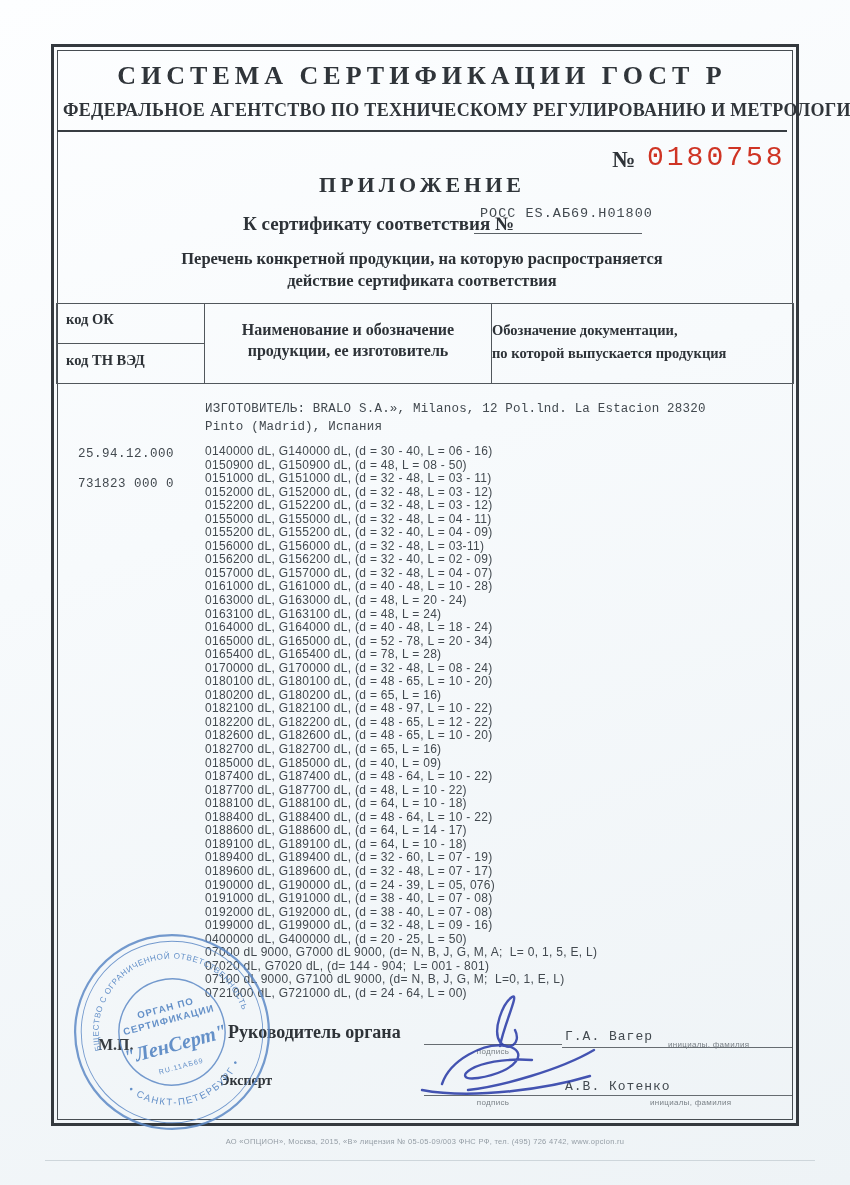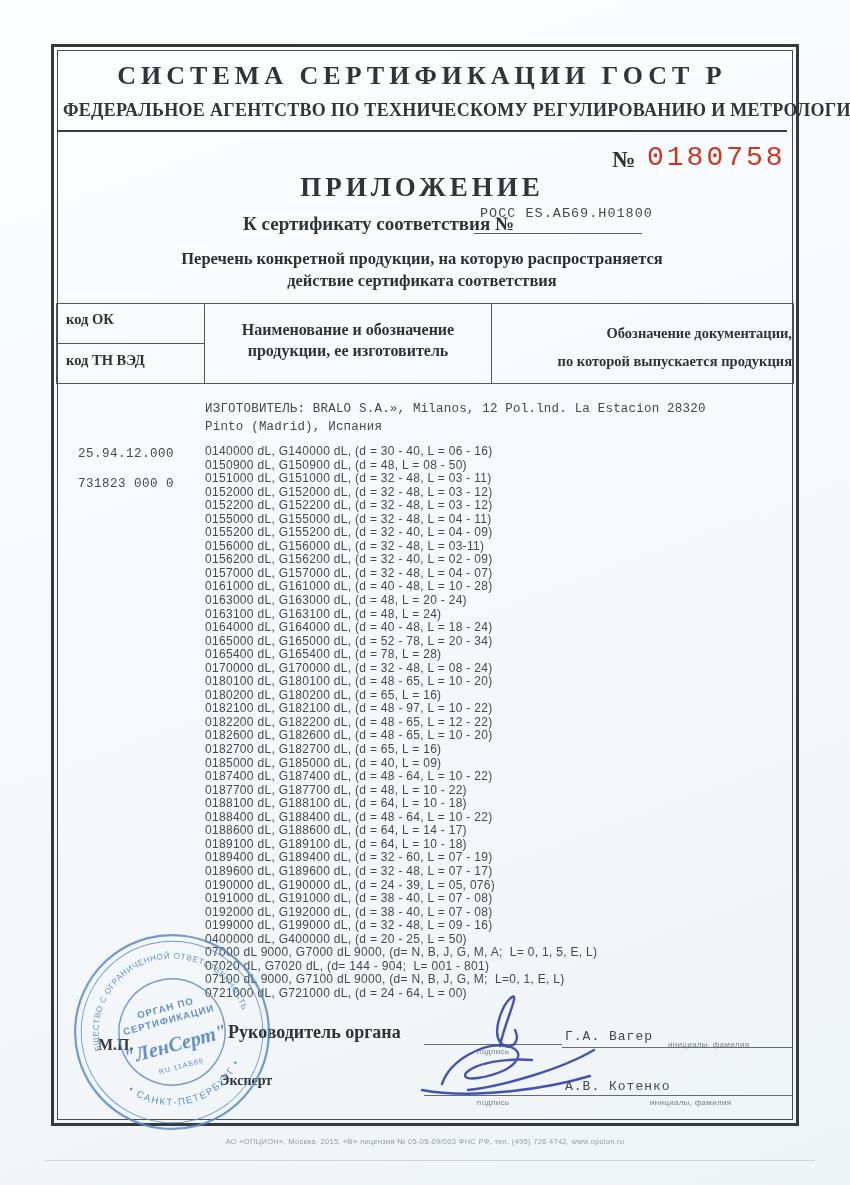--- a/index.html
+++ b/index.html
@@ -15,36 +15,36 @@
   .mono { font-family:"Liberation Mono","DejaVu Sans Mono",monospace; color:#42494f; }
   .sans { font-family:"Liberation Sans","DejaVu Sans",sans-serif; }
 
   .sys-title { left:51px; top:61px; width:742px; font-size:26px; font-weight:bold; letter-spacing:5px; white-space:nowrap; text-align:center; color:#30353a; }
   .agency    { left:51px; top:100px; width:604px; font-size:18px; font-weight:bold; letter-spacing:0.3px; white-space:nowrap; text-align:center; color:#30353a;padding-left:12px; }
   .hr1 { left:57px; top:130px; width:730px; height:2px; background:#383d42; }
 
   .num-label  { left:612px; top:147px; font-size:23px; font-weight:bold; }
   .num-digits { left:647px; top:142px; font-family:"Liberation Mono","DejaVu Sans Mono",monospace; font-size:28px; letter-spacing:3px; }
 
-  .doc-title { left:51px; top:172px; width:742px; font-size:27px; font-weight:bold; letter-spacing:4px; text-align:center; color:#30353a; }
+  .doc-title { left:51px; top:172px; width:742px; font-size:22px; font-weight:bold; letter-spacing:4px; text-align:center; color:#30353a; }
 
   .cert-label { left:243px; top:213px; font-size:19px; font-weight:bold; }
   .cert-num   { left:480px; top:206px; font-size:13.5px; letter-spacing:1px; }
   .cert-line  { left:474px; top:233px; width:168px; height:1px; background:#5a6065; }
 
   .subtitle { left:51px; top:248px; width:742px; font-size:16.5px; font-weight:bold; line-height:22px; white-space:pre-line; text-align:center; color:#2c3136; }
 
   .tbl { left:56px; top:303px; width:736px; height:79px; border:1px solid #51575c; }
   .tbl-v1 { left:204px; top:304px; width:1px; height:79px; background:#51575c; }
   .tbl-v2 { left:491px; top:304px; width:1px; height:79px; background:#51575c; }
   .tbl-h1 { left:57px; top:343px; width:148px; height:1px; background:#51575c; }
   .tbl-c1a { left:66px; top:311px; font-size:14.5px; font-weight:600; }
   .tbl-c1b { left:66px; top:352px; font-size:14.5px; font-weight:600; }
   .tbl-c2  { left:205px; top:319px; width:286px; font-size:16px; font-weight:600; line-height:21px; white-space:pre-line; text-align:center; }
-  .tbl-c3  { left:492px; top:319px; width:300px; font-size:14.5px; font-weight:600; line-height:28px; white-space:pre-line; text-align:right; }
+  .tbl-c3  { left:492px; top:319px; width:300px; font-size:14.5px; font-weight:600; line-height:23px; white-space:pre-line; text-align:left; }
 
   .manufacturer { left:205px; top:400px; font-size:12.5px; line-height:18px; letter-spacing:0.2px; white-space:pre; }
   .code-ok    { left:78px;  top:447px; font-size:12.5px; letter-spacing:0.5px; }
   .code-tnved { left:78px;  top:477px; font-size:12.5px; letter-spacing:0.5px; }
   .products { left:205px; top:445px; font-size:12px; line-height:13.55px; letter-spacing:0.3px; white-space:pre; margin:0; font-family:Liberation Sans, sans-serif; color:#42494f; }
 
   .mp { left:98px; top:1036px; font-size:16px; font-weight:600; color:#383d42; }
   .sig-label1 { left:228px; top:1022px; font-size:18px; font-weight:bold; }
   .sig-label2 { left:220px; top:1073px; font-size:14px; font-weight:bold; }
   .sig-line   { height:1px; background:#666c71; }

